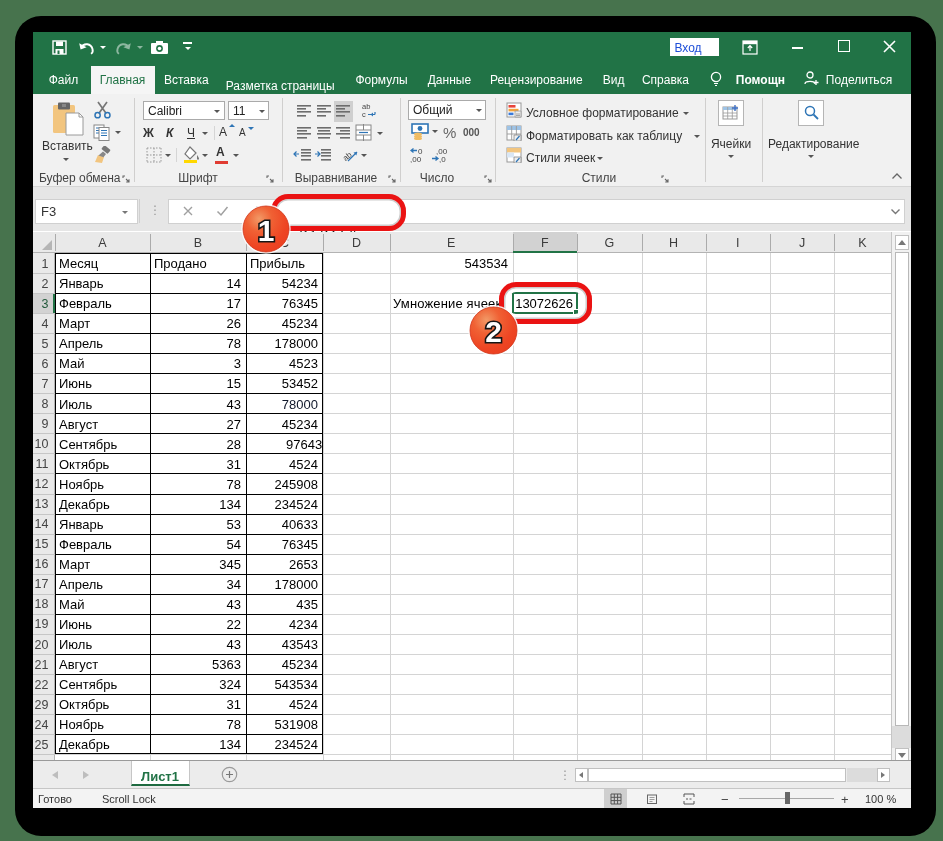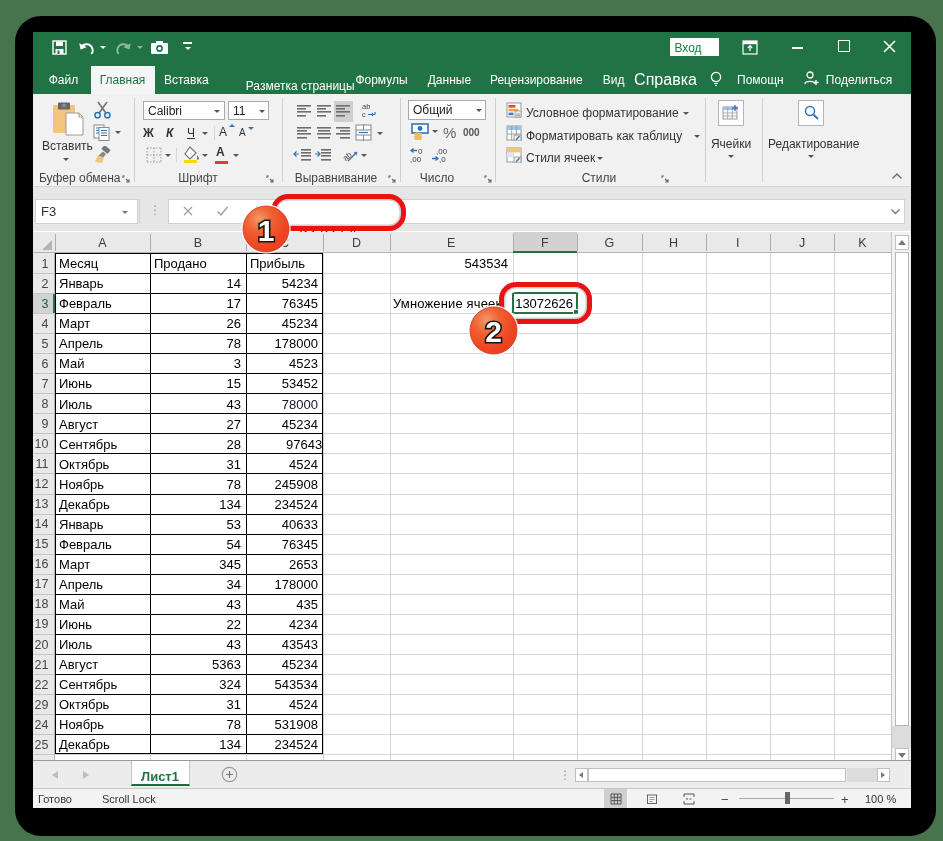--- a/index.html
+++ b/index.html
@@ -24,44 +24,44 @@
 <div style="position:absolute;left:104.0px;top:14.0px;width:0;height:0;border-left:3px solid transparent;border-right:3px solid transparent;border-top:3px solid #8db7a0;"></div>
 <svg style="position:absolute;left:117px;top:8px" width="19" height="15" viewBox="0 0 19 15">
 <rect x="1" y="3" width="17" height="11" rx="1" fill="#fff"></rect>
 <rect x="6" y="1" width="7" height="3" fill="#fff"></rect>
 <circle cx="9.5" cy="8.5" r="3.4" fill="#217346"></circle>
 <circle cx="9.5" cy="8.5" r="1.8" fill="#fff"></circle>
 </svg>
 <div style="position:absolute;left:150.0px;top:10.0px;width:9.0px;height:2px;background:#fff;"></div>
 <div style="position:absolute;left:151.5px;top:15.0px;width:0;height:0;border-left:3px solid transparent;border-right:3px solid transparent;border-top:3px solid #fff;"></div>
 <div style="position:absolute;left:637px;top:6px;width:49px;height:18px;background:#fff;"></div>
-<div style="position:absolute;left:637.0px;top:7.5px;font-size:12.0px;color:#15803d;font-weight:normal;white-space:nowrap;line-height:16.0px;width:36px;text-align:center;">Вход</div>
+<div style="position:absolute;left:637.0px;top:7.5px;font-size:12.0px;color:#1d4ed8;font-weight:normal;white-space:nowrap;line-height:16.0px;width:36px;text-align:center;">Вход</div>
 <svg style="position:absolute;left:709px;top:8px" width="16" height="15" viewBox="0 0 16 15">
 <rect x="1" y="1" width="14" height="13" fill="none" stroke="#fff" stroke-width="1.2"></rect>
 <rect x="1" y="1" width="14" height="3.2" fill="#fff"></rect>
 <path d="M8 11 L8 6 M5.8 8 L8 5.6 L10.2 8" fill="none" stroke="#fff" stroke-width="1.2"></path>
 </svg>
 <div style="position:absolute;left:759.0px;top:15.0px;width:11.0px;height:2px;background:#fff;"></div>
 <div style="position:absolute;left:805px;top:8px;width:12px;height:12px;border:1.5px solid #fff;"></div>
 <svg style="position:absolute;left:849px;top:7px" width="15" height="15" viewBox="0 0 15 15">
 <path d="M2 2 L13 13 M13 2 L2 13" stroke="#fff" stroke-width="1.6"></path>
 </svg>
 <div style="position:absolute;left:0;top:32px;width:878px;height:30px;background:#217346;"></div>
 <div style="position:absolute;left:3.5px;top:32px;width:54px;height:32px;background:#217346;"></div>
 <div style="position:absolute;left:3.5px;top:40.0px;font-size:12.0px;color:#fff;font-weight:normal;white-space:nowrap;line-height:16.0px;width:54.0px;text-align:center;">Файл</div>
 <div style="position:absolute;left:57.5px;top:33.5px;width:64px;height:28.5px;background:#f5f5f5;"></div>
 <div style="position:absolute;left:57.5px;top:40.0px;font-size:12.0px;color:#217346;font-weight:normal;white-space:nowrap;line-height:16.0px;width:64.0px;text-align:center;">Главная</div>
 <div style="position:absolute;left:73.3px;top:40.0px;font-size:12.0px;color:#fff;font-weight:normal;white-space:nowrap;line-height:16.0px;width:160.0px;text-align:center;">Вставка</div>
-<div style="position:absolute;left:167.2px;top:46px;font-size:12.0px;color:#fff;font-weight:normal;white-space:nowrap;line-height:16.0px;width:160.0px;text-align:center;margin-left:20px;">Разметка страницы</div>
+<div style="position:absolute;left:167.2px;top:46px;font-size:12.0px;color:#fff;font-weight:normal;white-space:nowrap;line-height:16.0px;width:160.0px;text-align:center;">Разметка страницы</div>
 <div style="position:absolute;left:268.5px;top:40.0px;font-size:12.0px;color:#fff;font-weight:normal;white-space:nowrap;line-height:16.0px;width:160.0px;text-align:center;">Формулы</div>
 <div style="position:absolute;left:336.4px;top:40.0px;font-size:12.0px;color:#fff;font-weight:normal;white-space:nowrap;line-height:16.0px;width:160.0px;text-align:center;">Данные</div>
 <div style="position:absolute;left:423.3px;top:40.0px;font-size:12.0px;color:#fff;font-weight:normal;white-space:nowrap;line-height:16.0px;width:160.0px;text-align:center;">Рецензирование</div>
 <div style="position:absolute;left:500.6px;top:40.0px;font-size:12.0px;color:#fff;font-weight:normal;white-space:nowrap;line-height:16.0px;width:160.0px;text-align:center;">Вид</div>
-<div style="position:absolute;left:552.5px;top:40.0px;font-size:16px;color:#fff;font-weight:normal;white-space:nowrap;line-height:16.0px;width:160.0px;text-align:center;">Справка</div>
-<div style="position:absolute;left:647.4px;top:40.0px;font-size:12.0px;color:#fff;font-weight:normal;white-space:nowrap;line-height:16.0px;width:160.0px;text-align:center;">Помощн</div>
+<div style="position:absolute;left:552.5px;top:40.0px;font-size:12.0px;color:#fff;font-weight:normal;white-space:nowrap;line-height:16.0px;width:160.0px;text-align:center;">Справка</div>
+<div style="position:absolute;left:647.4px;top:40.0px;font-size:12.0px;color:#fff;font-weight:bold;white-space:nowrap;line-height:16.0px;width:160.0px;text-align:center;">Помощн</div>
 <div style="position:absolute;left:746.0px;top:40.0px;font-size:12.0px;color:#fff;font-weight:normal;white-space:nowrap;line-height:16.0px;width:160.0px;text-align:center;">Поделиться</div>
 <svg style="position:absolute;left:676px;top:38px" width="14" height="18" viewBox="0 0 14 18">
 <circle cx="7" cy="7" r="4.6" fill="none" stroke="#fff" stroke-width="1.3"></circle>
 <path d="M5 11.5 L9 11.5 M5 13.5 L9 13.5 M6 15.5 L8 15.5" stroke="#fff" stroke-width="1.1"></path>
 </svg>
 <svg style="position:absolute;left:770px;top:38px" width="17" height="17" viewBox="0 0 17 17">
 <circle cx="7" cy="5" r="3" fill="none" stroke="#fff" stroke-width="1.3"></circle>
 <path d="M2 14 C2 10.5 12 10.5 12 14" fill="none" stroke="#fff" stroke-width="1.3"></path>
 <path d="M13 10 L13 15 M10.5 12.5 L15.5 12.5" stroke="#fff" stroke-width="1.3"></path>
 </svg>

